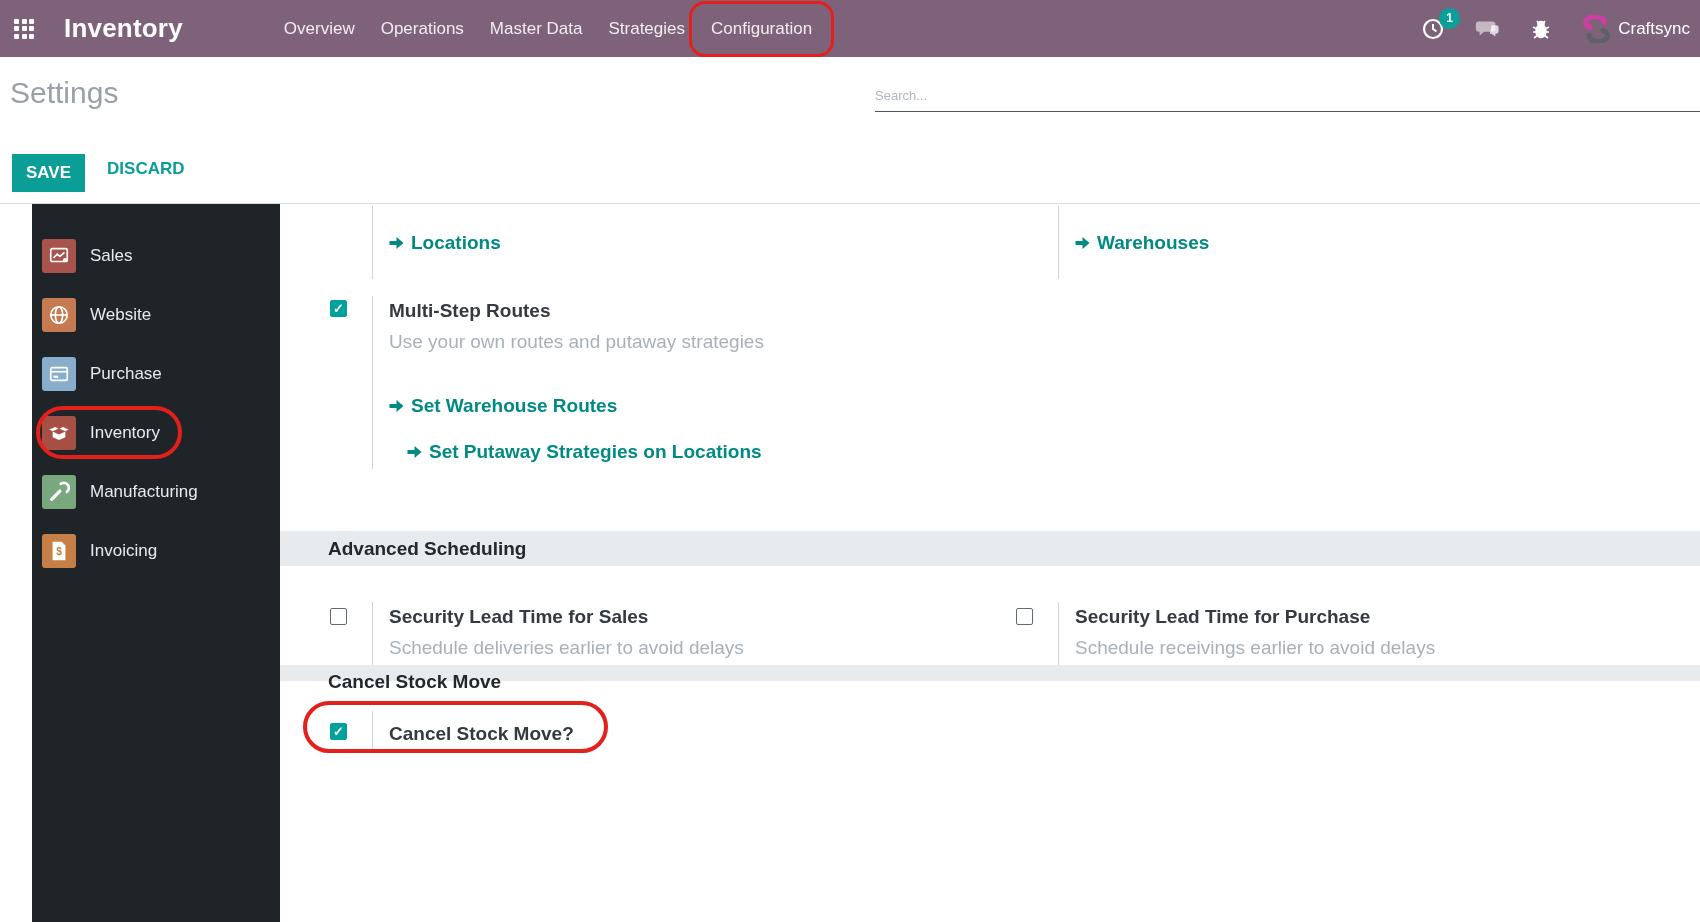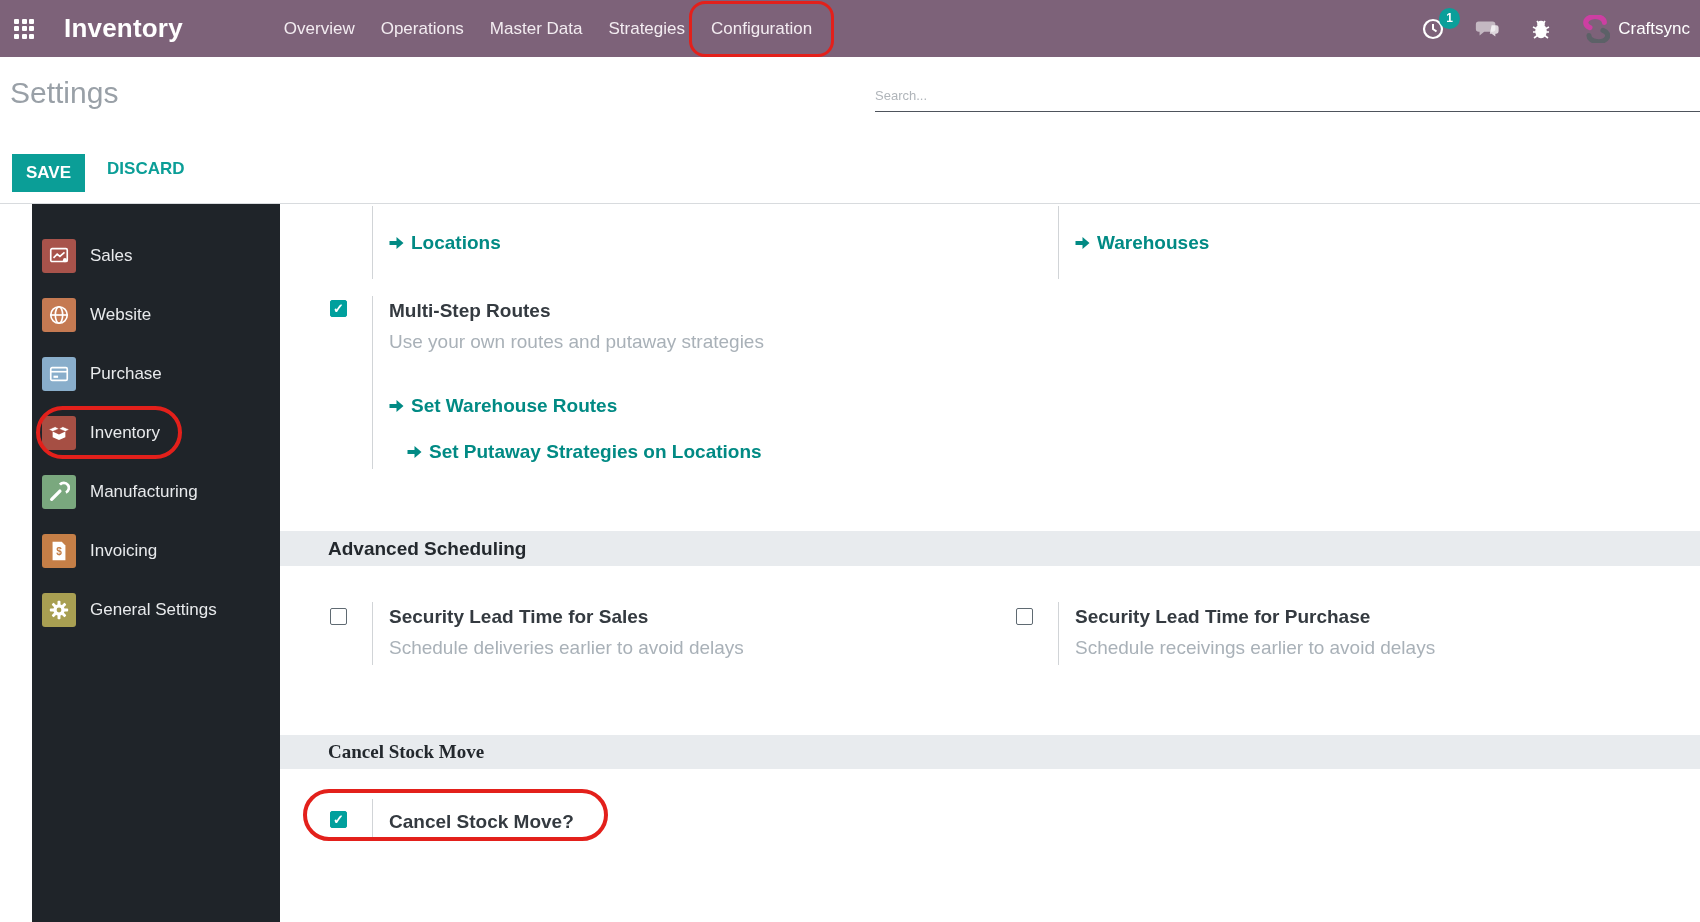--- a/index.html
+++ b/index.html
@@ -65,21 +65,21 @@
   .link svg { flex-shrink:0; }
 
   .row-multistep { margin-top:17px; }
   .row-multistep .cell { min-height:170px; }
   .link-group { margin-top:42px; }
   .link-sub { margin-top:24px; margin-left:18px; }
 
   .section-bar { height:35px; line-height:35px; background:#e8ebee; margin-left:-48px;
                  padding-left:48px; font-size:19px; font-weight:bold; color:#23282d; }
   .bar-advanced { margin-top:62px; }
-  .bar-cancel { margin-top:70px; height:34px; line-height:34px;font-family:Liberation Serif, serif; }
+  .bar-cancel { height:16px; line-height:34px; }
 
   .row-security { margin-top:36px; }
   .row-security .cell, .row-nrp .cell { min-height:54px; }
   .row-security .pane-left, .row-nrp .pane-left { padding-top:6px; }
   .row-nrp { margin-top:26px; }
 
   .row-cancel { margin-top:30px; position:relative; }
   .row-cancel .cell { min-height:42px; }
   .row-cancel .pane-left { padding-top:12px; }
   .row-cancel .pane-right { padding-top:12px; }
@@ -221,35 +221,20 @@
     <div class="side-item">
       <span class="app-ico" style="background:#c57f47">
         <svg width="22" height="22" viewBox="0 0 24 24">
           <path d="M5 2h10l4 4v16H5z" fill="#fff"></path>
           <text x="12" y="16" text-anchor="middle" font-size="11" font-weight="bold" fill="#c57f47" font-family="Liberation Sans, sans-serif">$</text>
         </svg>
       </span>
       <span class="label">Invoicing</span>
     </div>
 
-    <div class="side-item">
-      <span class="app-ico" style="background:#a89f52">
-        <svg width="22" height="22" viewBox="0 0 24 24">
-          <g fill="#fff">
-            <rect x="10.4" y="2" width="3.2" height="20" rx="1"></rect>
-            <rect x="10.4" y="2" width="3.2" height="20" rx="1" transform="rotate(45 12 12)"></rect>
-            <rect x="10.4" y="2" width="3.2" height="20" rx="1" transform="rotate(90 12 12)"></rect>
-            <rect x="10.4" y="2" width="3.2" height="20" rx="1" transform="rotate(135 12 12)"></rect>
-            <circle cx="12" cy="12" r="6.2"></circle>
-          </g>
-          <circle cx="12" cy="12" r="2.6" fill="#a89f52"></circle>
-        </svg>
-      </span>
-      <span class="label">General Settings</span>
-    </div>
   </div>
 
   <div class="content">
 
     <div class="row row-links">
       <div class="cell">
         <div class="pane-left"></div>
         <div class="pane-right">
           <a class="link">
             <svg width="15" height="14" viewBox="0 0 14 14">

